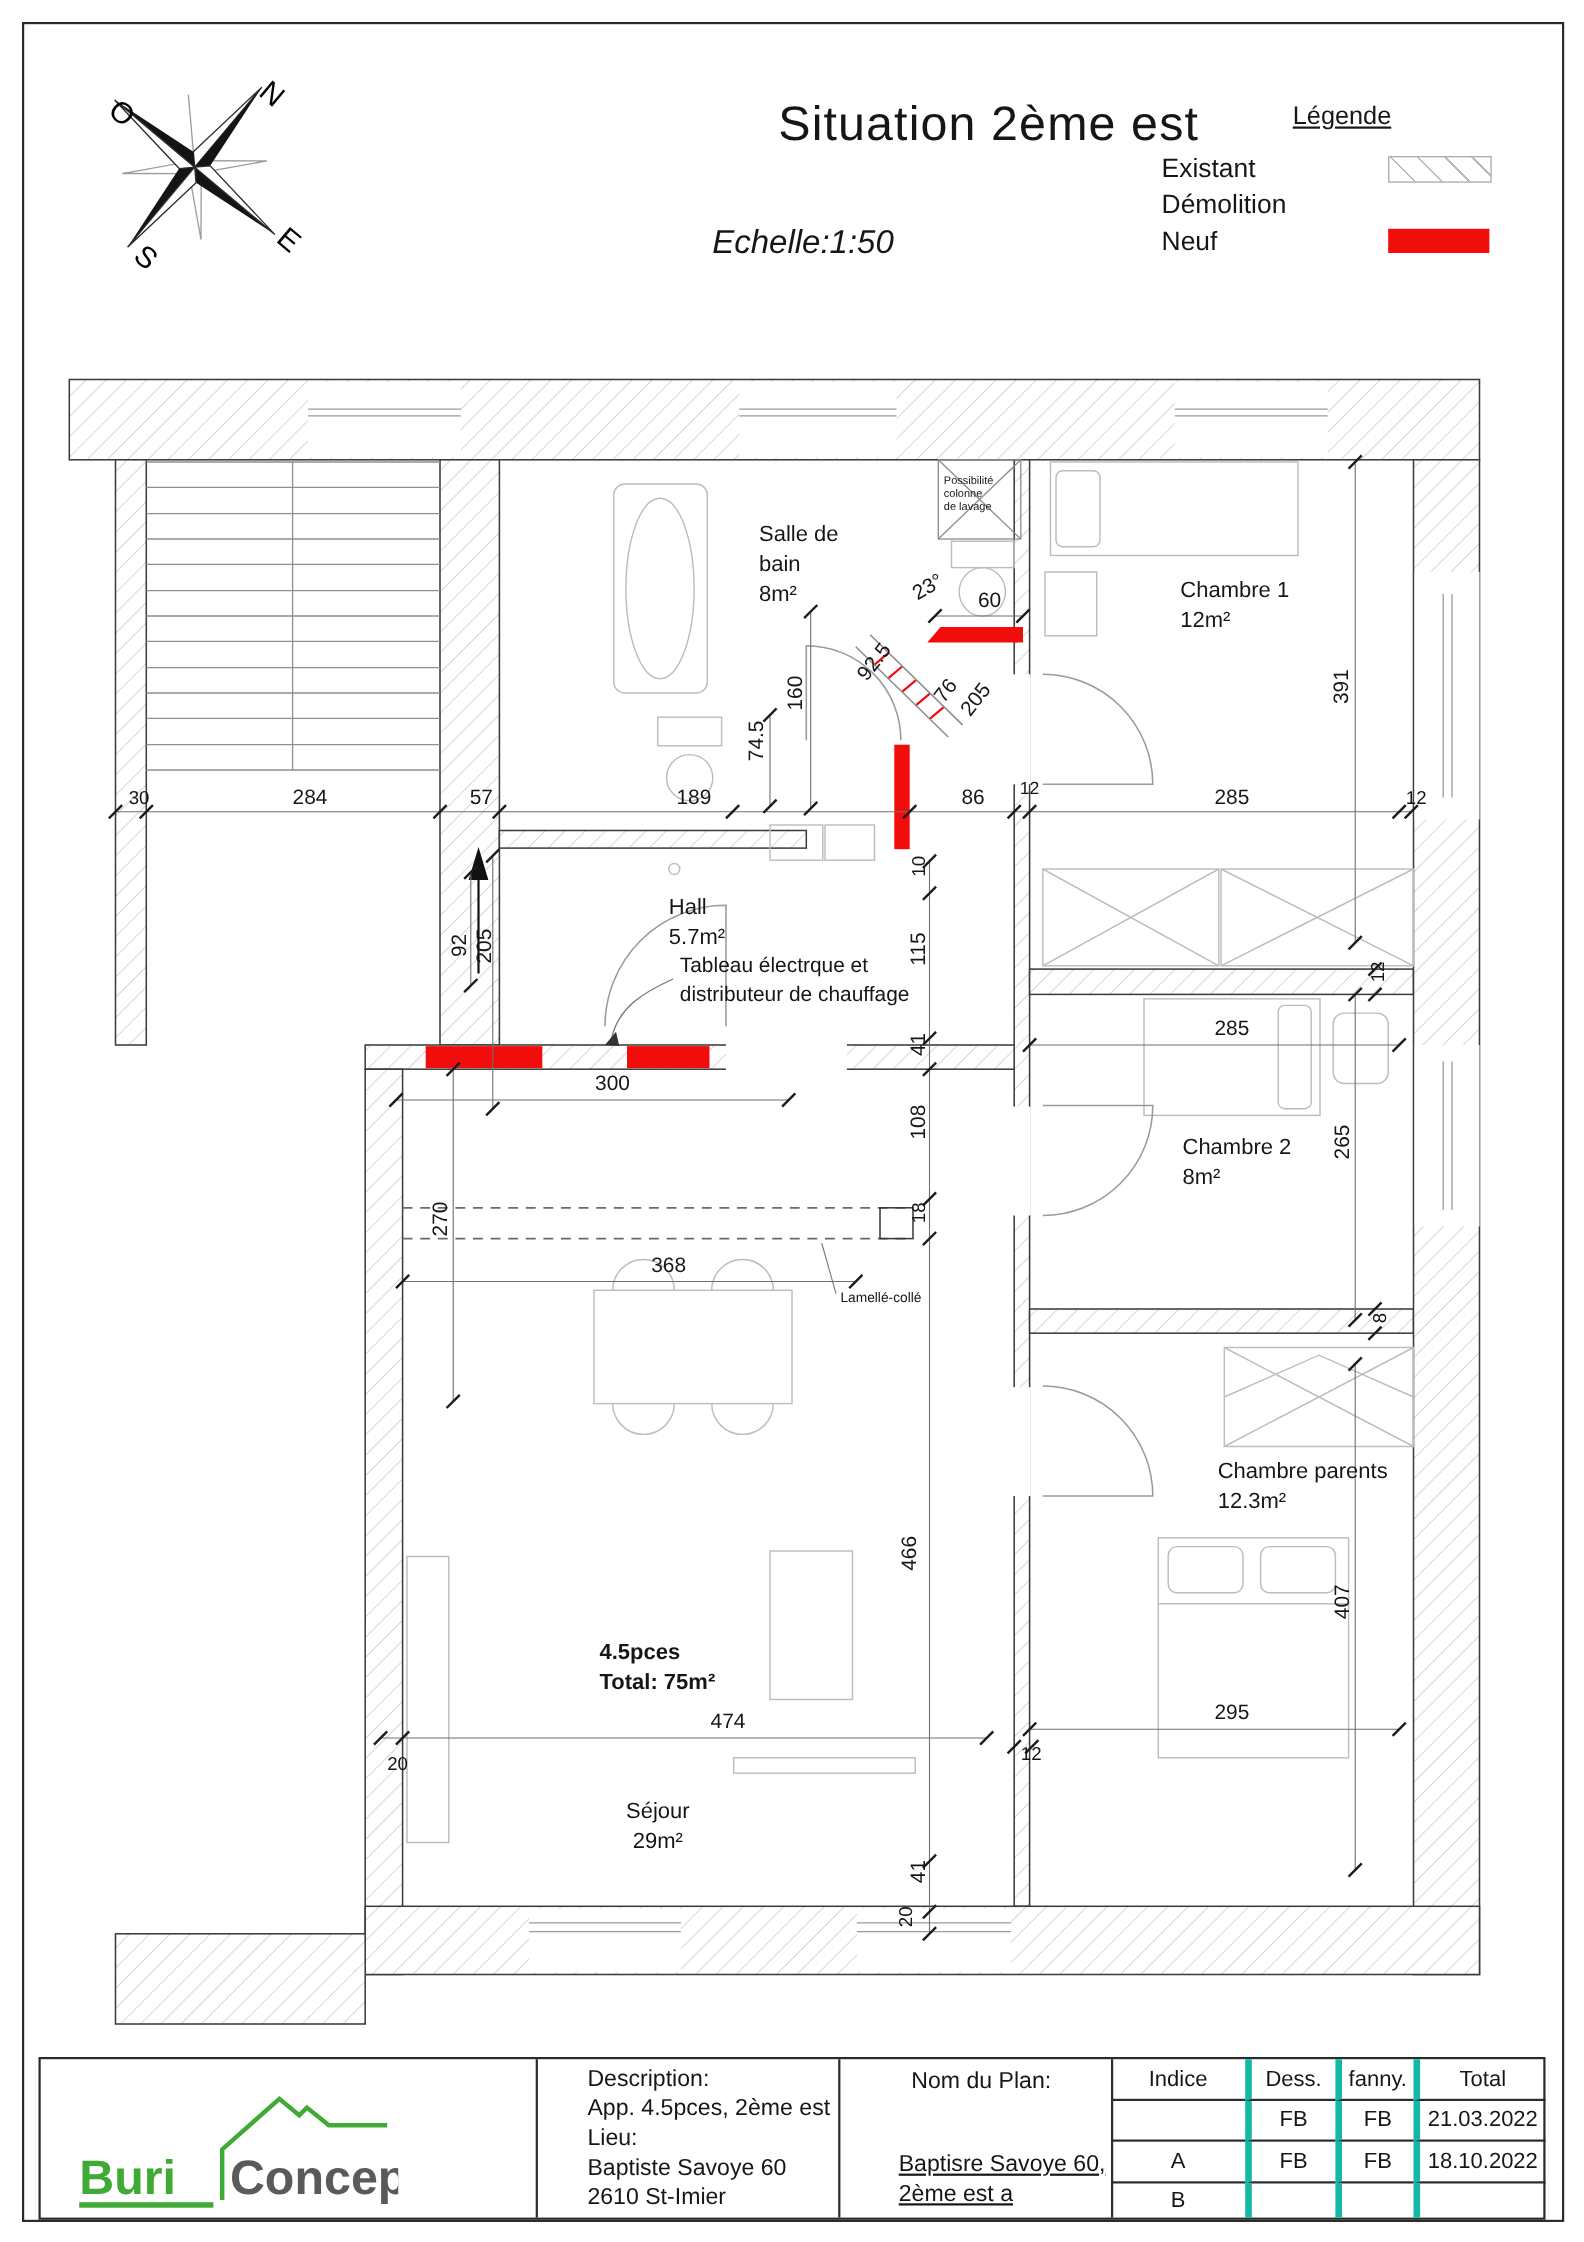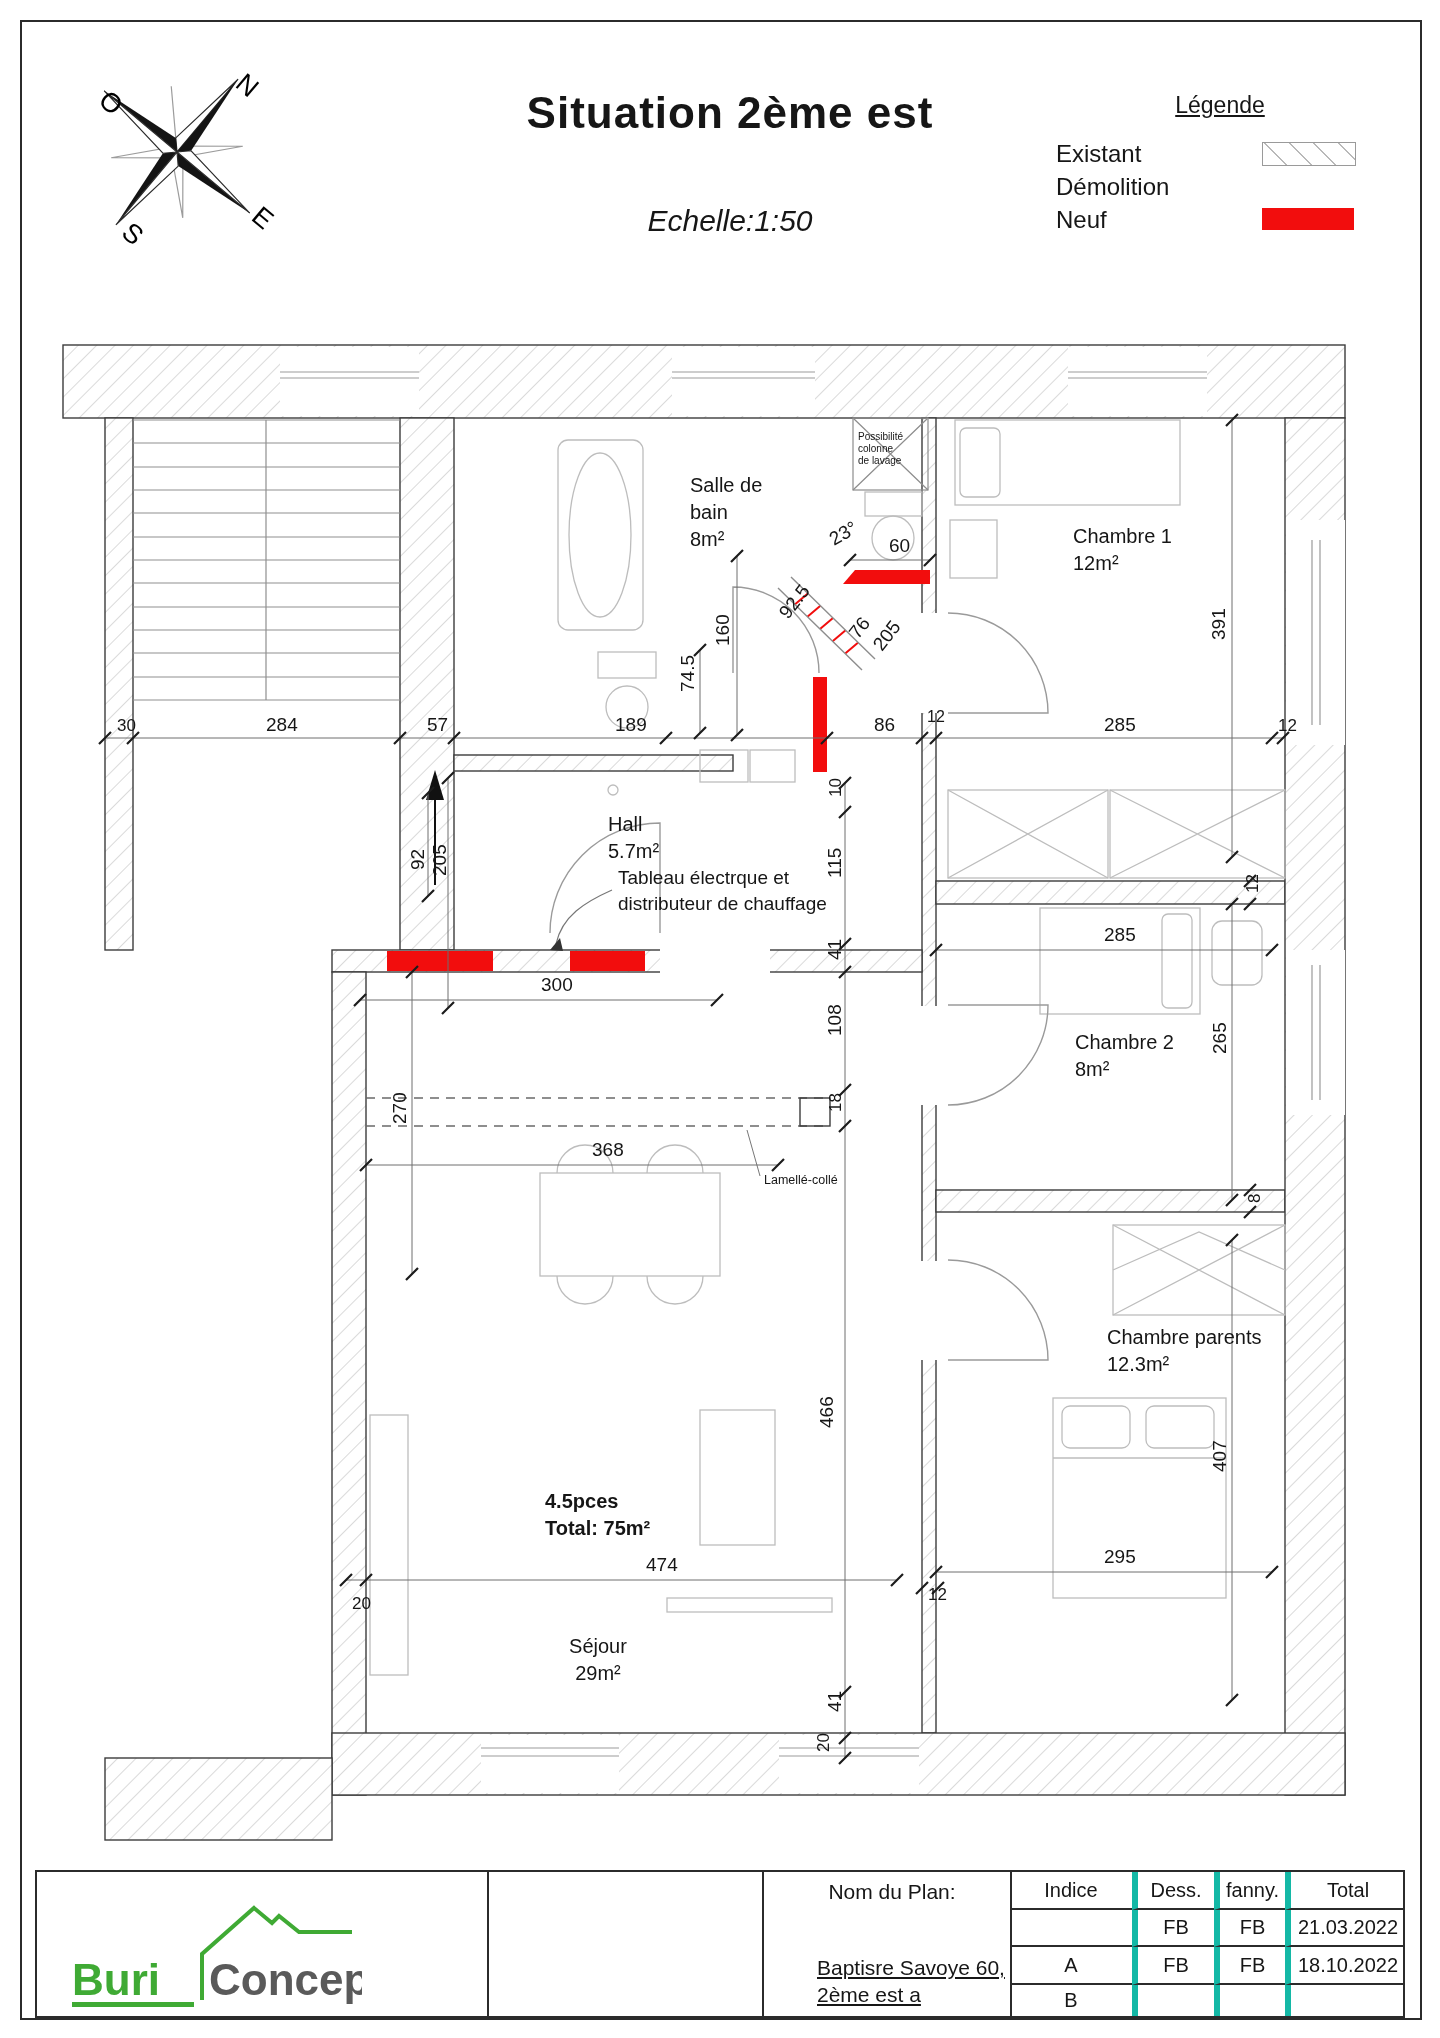--- a/index.html
+++ b/index.html
@@ -1,20 +1,20 @@
 <!DOCTYPE html>
 <html style="--neuf: #f20d0d; --green: #3faa34; --gray: #5a5a5a;"><head>
 <meta charset="utf-8">
 <style>
   html,body{margin:0;padding:0;background:#fff;}
   body{width:1440px;height:2038px;position:relative;font-family:"Liberation Sans",sans-serif;color:#161616;overflow:hidden;}
   .abs{position:absolute;}
   #page-border{left:20px;top:20px;width:1398px;height:1996px;border:2px solid #2b2b2b;}
   
-  #main-title{left:370px;top:88px;width:720px;text-align:center;font-size:44px;letter-spacing:1px;font-weight:bold;}
+  #main-title{left:370px;top:88px;width:720px;text-align:right;font-size:44px;letter-spacing:1px;}
   #sub-title{left:370px;top:164px;width:720px;text-align:center;font-size:30px;font-style:italic;margin-top:40px;}
   
   #legend-heading{left:1130px;top:92px;width:180px;text-align:center;font-size:23px;text-decoration:underline;}
   .leg-label{left:1056px;width:150px;font-size:24px;}
   .leg-swatch{left:1262px;width:92px;height:22px;}
   .sw-hatch{background:repeating-linear-gradient(45deg,#fff 0 16px,#b9b9b9 16px 17.4px);border:1px solid #9a9a9a;}
   .sw-red{background:var(--neuf,#f20d0d);}
   
   #tblock{left:35px;top:1870px;width:1370px;height:148px;border:2px solid #2b2b2b;box-sizing:border-box;}
   .vline{position:absolute;top:0;bottom:0;width:0;border-left:2px solid #2b2b2b;}
@@ -250,20 +250,27 @@
   <div class="vline" style="left:725px"></div>
   <div class="vline" style="left:973px"></div>
 
   <svg class="abs" style="left:25px;top:20px" width="300" height="120" viewBox="0 0 300 120">
     <polyline points="140,108 140,62 192,16 210,31 217,24 237,40 290,40" fill="none" stroke="var(--green,#3faa34)" stroke-width="4"></polyline>
     <text x="10" y="103" font-size="44" font-weight="700" fill="var(--green,#3faa34)">Buri</text>
     <rect x="10" y="110" width="122" height="5" fill="var(--green,#3faa34)"></rect>
     <text x="147" y="103" font-size="44" font-weight="700" fill="var(--gray,#5a5a5a)">Concept</text>
   </svg>
 
+  <div class="abs" id="desc">
+    <div>Description:</div>
+    <div>App. 4.5pces, 2ème est</div>
+    <div>Lieu:</div>
+    <div>Baptiste Savoye 60</div>
+    <div>2610 St-Imier</div>
+  </div>
 
   <div class="abs" id="plan-name-head">Nom du Plan:</div>
   <div class="abs" id="plan-name-lines">
     <div>Baptisre Savoye 60,</div>
     <div>2ème est a</div>
   </div>
 
   <div class="abs" id="revtable">
     <div class="bb">Indice</div>
     <div class="bl bb">Dess.</div>

